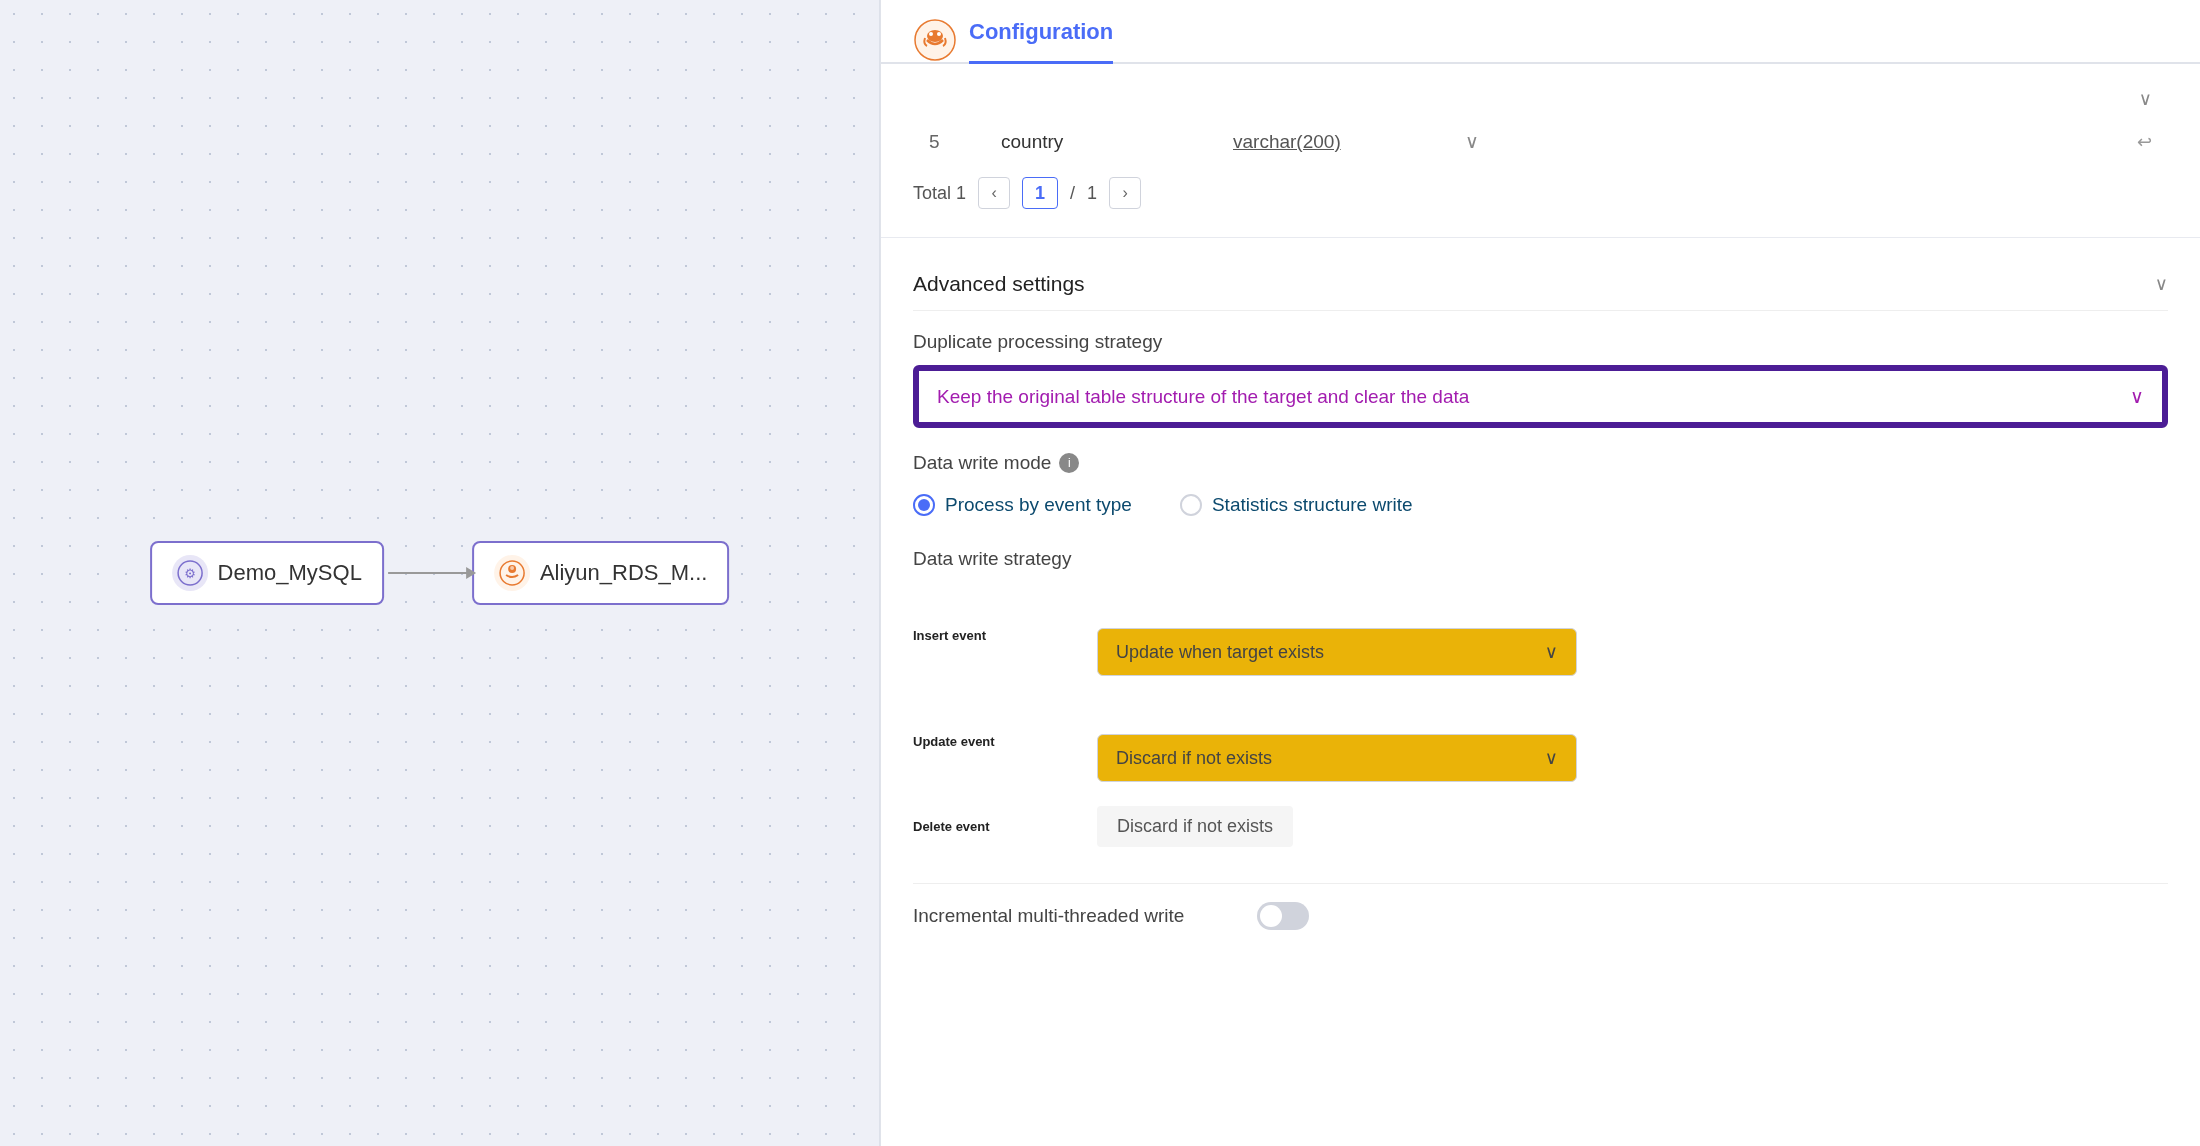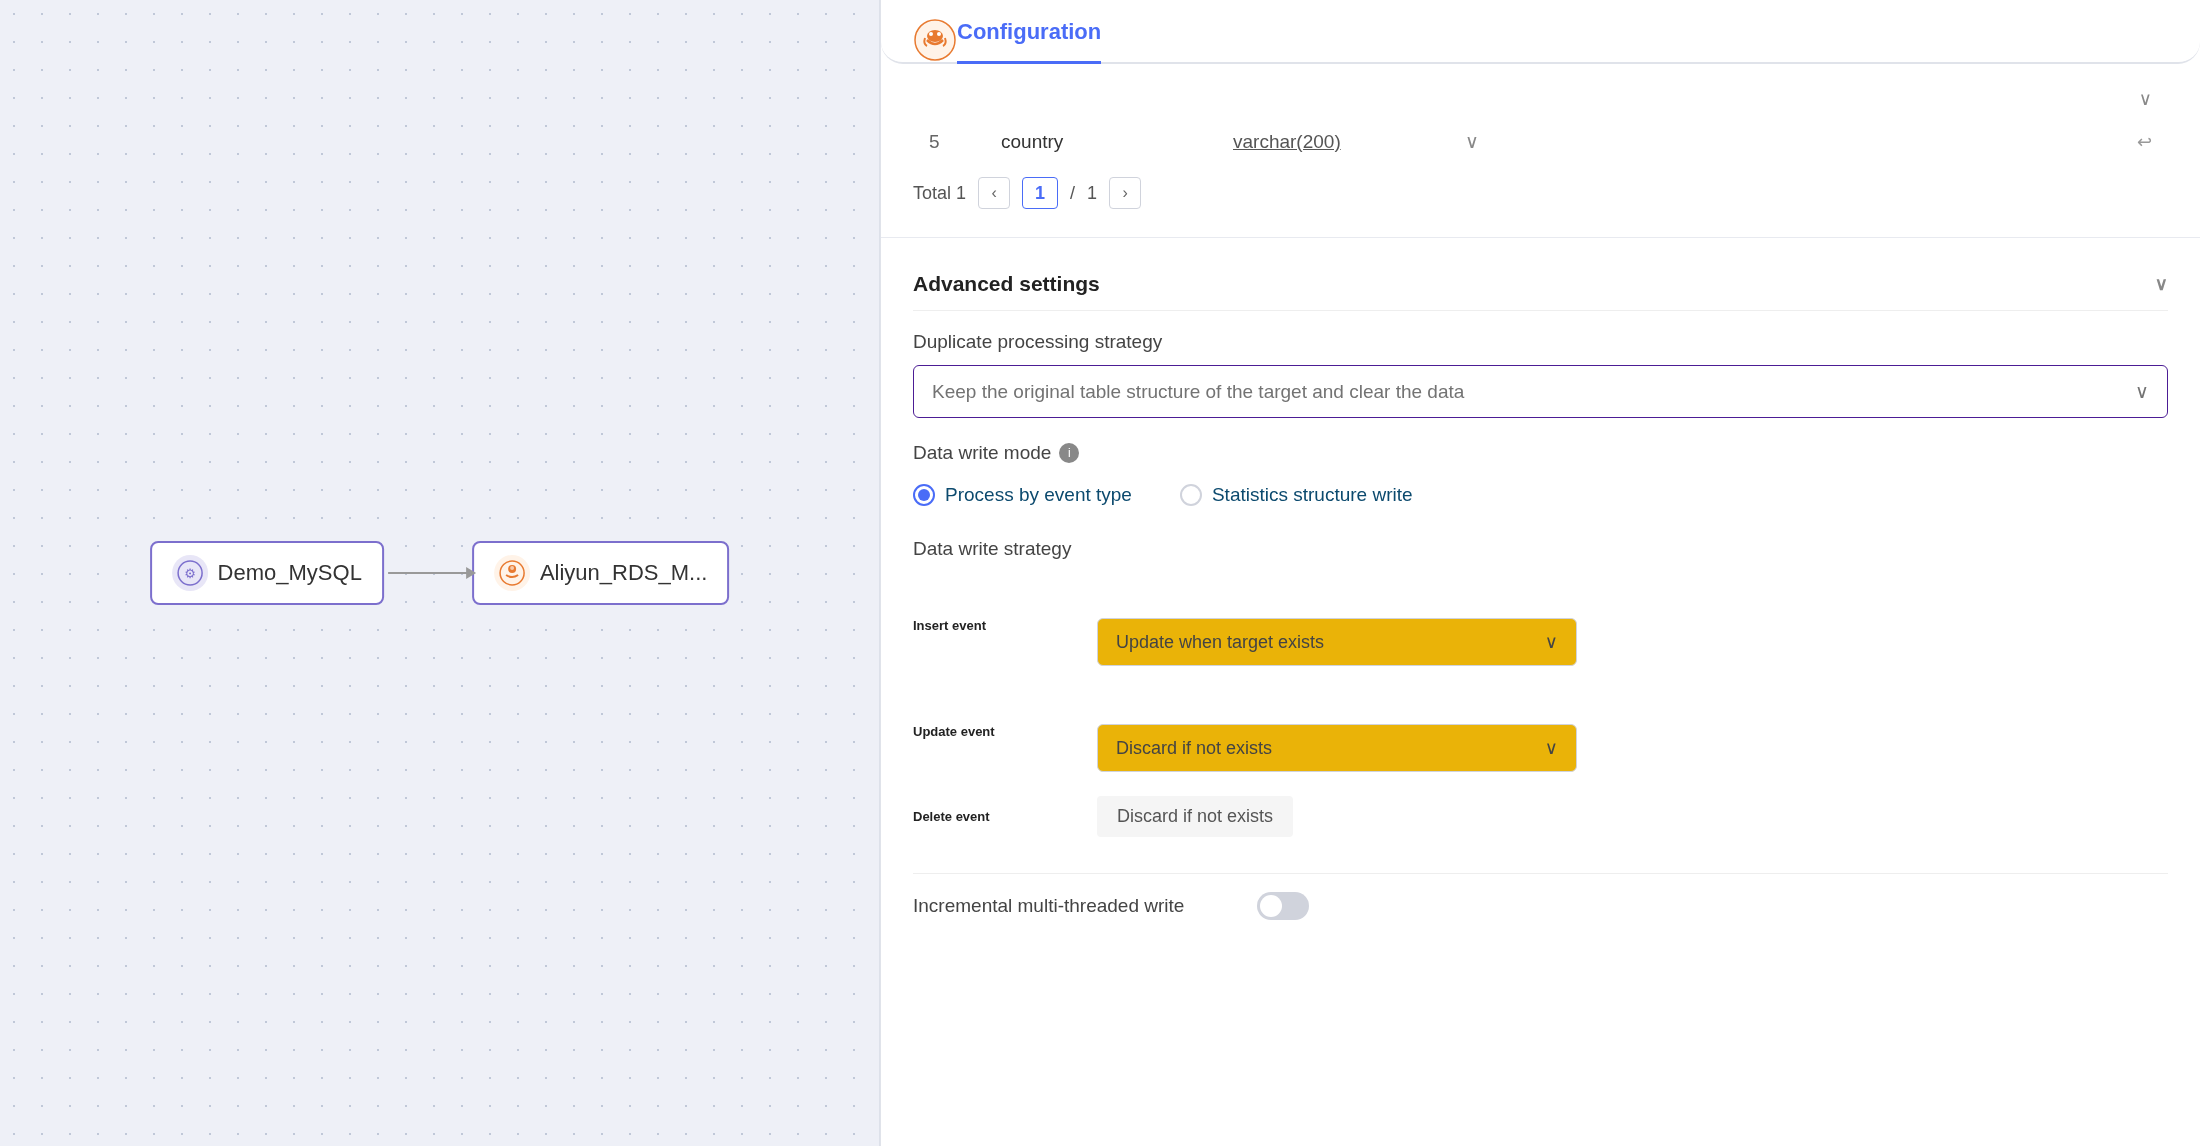--- a/index.html
+++ b/index.html
@@ -89,23 +89,23 @@
       flex: 1;
       height: 1146px;
       background: #fff;
       overflow-y: auto;
       border-left: 1px solid #e0e3ea;
     }
 
     .config-header {
       display: flex;
       align-items: center;
+      gap: 12px;
       padding: 18px 32px 0 32px;
       border-bottom: 2px solid #e0e3ea;
-      border-radius: 22px;
     }
 
     .config-header-logo {
       width: 44px;
       height: 44px;
       display: flex;
       align-items: center;
       justify-content: center;
       font-size: 28px;
     }
@@ -209,21 +209,21 @@
     
     .advanced-section {
       padding: 20px 32px;
     }
 
     .section-header {
       display: flex;
       justify-content: space-between;
       align-items: center;
       font-size: 21px;
-      font-weight: 700;
+      font-weight: 400;
       color: #222;
       padding: 14px 0;
       border-bottom: 1px solid #eee;
       margin-bottom: 20px;
     }
 
     .chevron-icon {
       font-size: 18px;
       color: #888;
       cursor: pointer;
@@ -252,25 +252,25 @@
       font-size: 12px;
       display: inline-flex;
       align-items: center;
       justify-content: center;
       cursor: pointer;
     }
 
     
     .select-dropdown {
       width: 100%;
-      border: 1px solid #4c1d95;
+      border: 6px solid #4c1d95;
       border-radius: 6px;
       padding: 14px 18px;
       font-size: 19px;
-      color: #737373;
+      color: #a21caf;
       background: #fff;
       display: flex;
       justify-content: space-between;
       align-items: center;
       cursor: pointer;
     }
 
     
     .radio-group {
       display: flex;

